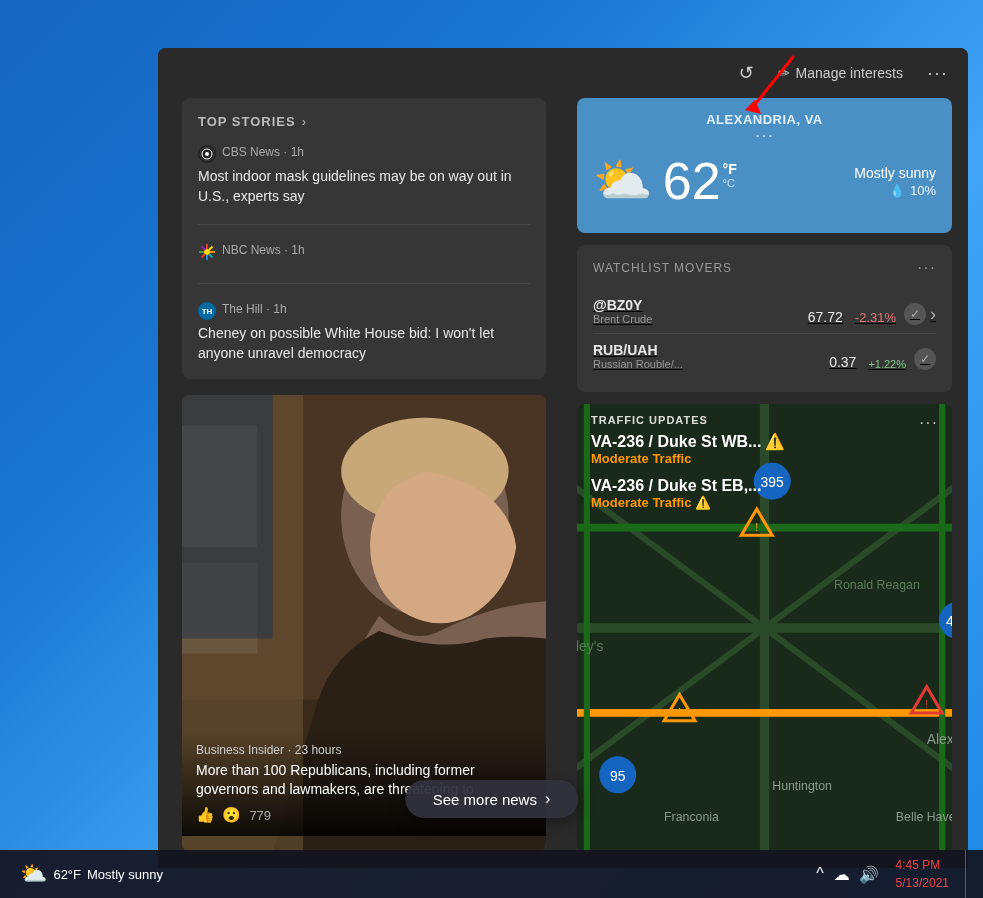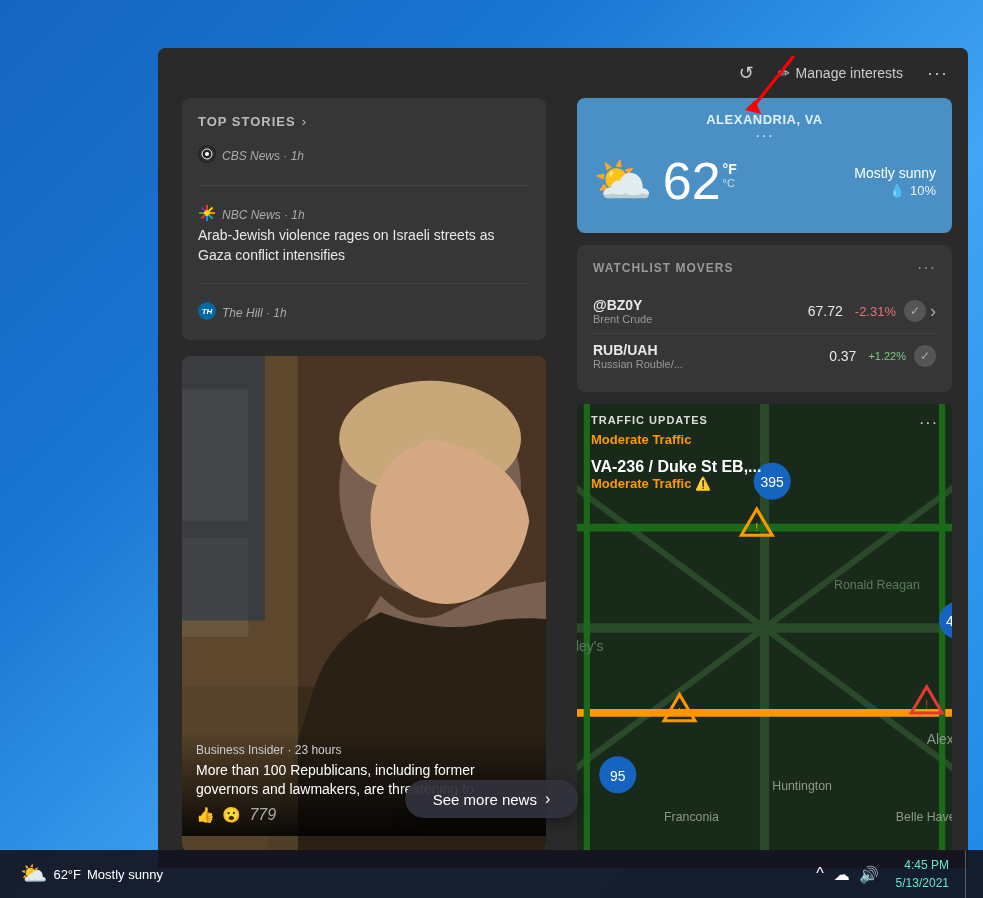--- a/index.html
+++ b/index.html
@@ -63,22 +63,21 @@
       display: flex;
       align-items: center;
       gap: 10px;
       color: white;
       font-size: 16px;
       padding: 0 8px;
     }
     .taskbar-time {
       display: flex;
       flex-direction: column;
-      align-items: flex-end;
-      color: #5eead4;
+      color: #ef4444;
       font-size: 12px;
       line-height: 1.5;
       padding-right: 8px;
     }
     .taskbar-show-desktop {
       width: 6px;
       height: 100%;
       border-left: 1px solid rgba(255,255,255,0.3);
     }
 
@@ -194,24 +193,23 @@
       padding-bottom: 18px;
       border-bottom: 1px solid rgba(255,255,255,0.07);
     }
     .news-item:last-child {
       margin-bottom: 0;
       padding-bottom: 0;
       border-bottom: none;
     }
     .news-source-row {
       display: flex;
-      align-items: flex-end;
+      align-items: flex-start;
       gap: 6px;
       margin-bottom: 4px;
-      font-style: italic;
     }
     .news-source-icon {
       width: 18px;
       height: 18px;
       border-radius: 50%;
       background: #555;
       display: flex;
       align-items: center;
       justify-content: center;
       font-size: 9px;
@@ -275,21 +273,21 @@
     }
     .news-action-icons {
       display: flex;
       align-items: center;
       gap: 8px;
       color: #ccc;
       font-size: 13px;
       margin-top: 6px;
     }
     .reaction-like { font-size: 15px; }
-    .reaction-count { font-size: 16px; color: #aaa; font-style: italic; }
+    .reaction-count { font-size: 13px; color: #aaa; }
 
     
     .right-column {
       flex: 1;
       display: flex;
       flex-direction: column;
       gap: 12px;
     }
 
     
@@ -394,38 +392,39 @@
       padding: 14px 16px;
     }
     .watchlist-header-row {
       display: flex;
       align-items: center;
       justify-content: space-between;
       margin-bottom: 12px;
     }
     .watchlist-title {
       font-size: 12px;
-      font-weight: 700;
+      font-weight: 400;
       color: #999;
       letter-spacing: 1px;
       text-transform: uppercase;
     }
     .watchlist-more-btn {
       background: none;
       border: none;
       color: #999;
       font-size: 16px;
       cursor: pointer;
       letter-spacing: 1px;
     }
     .stock-item {
       display: flex;
-      align-items: center;
+      align-items: flex-end;
       padding: 8px 0;
       border-bottom: 1px solid rgba(255,255,255,0.07);
+      text-decoration: underline;
     }
     .stock-item:last-child { border-bottom: none; }
     .stock-info { flex: 1; }
     .stock-ticker {
       font-size: 14px;
       font-weight: 600;
       color: #e8e8e8;
     }
     .stock-name {
       font-size: 11px;
@@ -594,20 +593,21 @@
               <svg width="16" height="16" viewBox="0 0 16 16">
                 <circle cx="8" cy="8" r="7" fill="#222" stroke="#555" stroke-width="0.5"></circle>
                 <circle cx="8" cy="8" r="5" fill="none" stroke="white" stroke-width="1"></circle>
                 <circle cx="8" cy="8" r="2" fill="white"></circle>
               </svg>
             </div>
             <span class="news-source-text">
               <span>CBS News</span> · <span>1h</span>
             </span>
           </div>
+          <div class="news-headline">Most indoor mask guidelines may be on way out in U.S., experts say</div>
         </div>
 
         <div class="news-item">
           <div class="news-source-row">
             <div class="news-source-icon nbc-icon">
               <svg width="18" height="18" viewBox="0 0 18 18">
                 <circle cx="9" cy="9" r="3" fill="#FFD700"></circle>
                 <polygon points="9,1 10.5,6 15,4 12,8.5 17,9 12,9.5 15,14 10.5,12 9,17 7.5,12 3,14 6,9.5 1,9 6,8.5 3,4 7.5,6" fill="none"></polygon>
                 <line x1="9" y1="6" x2="9" y2="1" stroke="#E53935" stroke-width="2"></line>
                 <line x1="9" y1="12" x2="9" y2="17" stroke="#1E88E5" stroke-width="2"></line>
@@ -616,30 +616,30 @@
                 <line x1="7" y1="7" x2="3.5" y2="3.5" stroke="#8E24AA" stroke-width="2"></line>
                 <line x1="11" y1="11" x2="14.5" y2="14.5" stroke="#00ACC1" stroke-width="2"></line>
                 <line x1="11" y1="7" x2="14.5" y2="3.5" stroke="#FFD600" stroke-width="2"></line>
                 <line x1="7" y1="11" x2="3.5" y2="14.5" stroke="#E53935" stroke-width="2"></line>
               </svg>
             </div>
             <span class="news-source-text">
               <span>NBC News</span> · <span>1h</span>
             </span>
           </div>
-          <div class="news-headline">Arab-Jewish violence rages on Israeli streets as Gaza conflict intensifies</div>
         </div>
 
         <div class="news-item">
           <div class="news-source-row">
             <div class="news-source-icon hill-icon">TH</div>
             <span class="news-source-text">
               <span>The Hill</span> · <span>1h</span>
             </span>
           </div>
+          <div class="news-headline">Cheney on possible White House bid: I won't let anyone unravel democracy</div>
         </div>
       </div>
 
       <div class="image-news-card">
 
         <div class="map-bg">
           <svg width="100%" height="100%" viewBox="0 0 380 300" preserveAspectRatio="xMidYMid slice">
 
             <rect width="380" height="300" fill="#3a2a1a"></rect>
             <rect width="380" height="200" fill="#4a3525"></rect>
@@ -770,20 +770,24 @@
             <text x="300" y="220" fill="#8a9a8a" font-size="9">Alexandria</text>
             <text x="200" y="250" fill="#8a9a8a" font-size="8">Huntington</text>
             <text x="130" y="270" fill="#8a9a8a" font-size="8">Franconia</text>
             <text x="280" y="270" fill="#8a9a8a" font-size="8">Belle Haven</text>
           </svg>
         </div>
 
         <div class="traffic-header">
           <div>
             <div class="traffic-title">TRAFFIC UPDATES</div>
+            <div class="traffic-route">
+              <span>VA-236 / Duke St WB...</span>
+              <span> ⚠️</span>
+            </div>
             <div class="traffic-status-moderate">
               <span>Moderate Traffic</span>
             </div>
             <div class="traffic-route traffic-route-2">
               <span>VA-236 / Duke St EB,...</span>
             </div>
             <div class="traffic-status-moderate">
               <span>Moderate Traffic</span>
               <span> ⚠️</span>
             </div>

